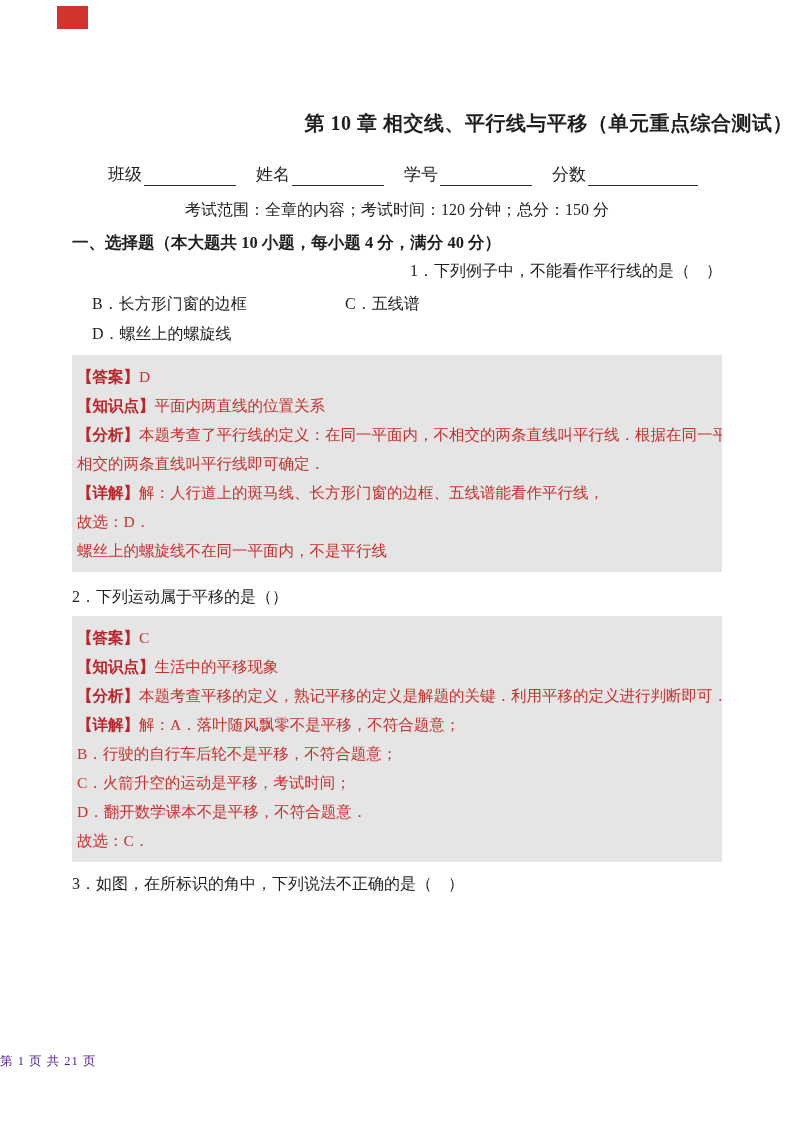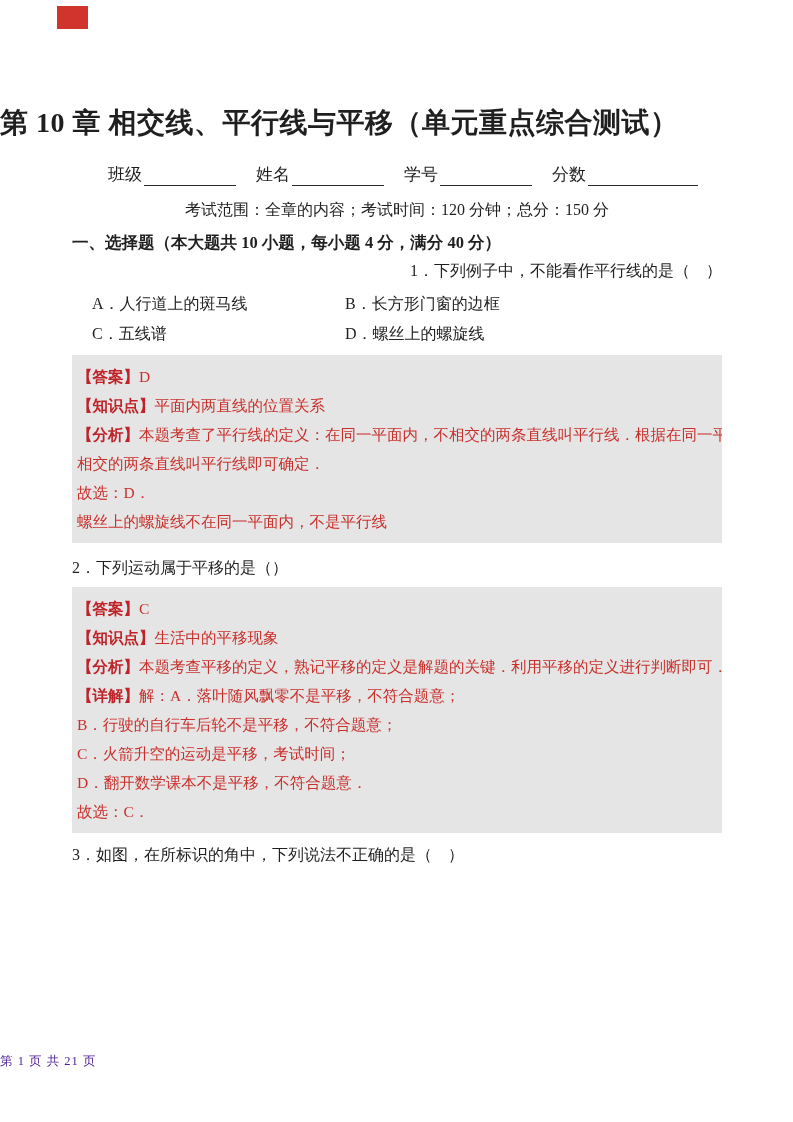--- a/index.html
+++ b/index.html
@@ -22,22 +22,22 @@
     width: 31px;
     height: 23px;
     background: #d0342c;
   }
   .content {
     margin: 0 71px 0 72px; 
   }
   .doc-title {
     margin: 0;
     padding-top: 104px;
-    text-align: left;
-    font-size: 28px;
+    text-align: right;
+    font-size: 20px;
     line-height: 38px;
     font-weight: 700;
     letter-spacing: 0.5px;
     white-space: nowrap;
   }
   .fields-row {
     display: flex;
     margin: 22px 22px 0 36px;
     font-size: 17px;
     line-height: 22px;
@@ -151,30 +151,30 @@
     <span>考试范围：全章的内容；</span>
     <span>考试时间：120 分钟；</span>
     <span>总分：150 分</span>
   </div>
 
   <div class="section-heading">一、选择题（本大题共 10 小题，每小题 4 分，满分 40 分）</div>
 
   <div>
     <div class="question-stem q1-stem">1．下列例子中，不能看作平行线的是（　）</div>
     <div class="options-grid">
-      <div class="option">A．人行道上的斑马线</div>
       <div class="option">B．长方形门窗的边框</div>
       <div class="option">C．五线谱</div>
       <div class="option">D．螺丝上的螺旋线</div>
     </div>
     <div class="answer-block">
       <p><span class="ans-label">【答案】</span><span>D</span></p>
       <p><span class="ans-label">【知识点】</span><span>平面内两直线的位置关系</span></p>
       <p><span class="ans-label">【分析】</span><span>本题考查了平行线的定义：在同一平面内，不相交的两条直线叫平行线．根据在同一平面内，不</span></p>
       <p><span class="ans-label"></span><span>相交的两条直线叫平行线即可确定．</span></p>
+      <p><span class="ans-label">【详解】</span><span>解：人行道上的斑马线、长方形门窗的边框、五线谱能看作平行线，</span></p>
       <p><span class="ans-label"></span><span>故选：D．</span></p>
       <p><span class="ans-label"></span><span>螺丝上的螺旋线不在同一平面内，不是平行线</span></p>
     </div>
   </div>
 
   <div>
     <div class="question-stem q2-stem">2．下列运动属于平移的是（）</div>
     <div class="answer-block">
       <p><span class="ans-label">【答案】</span><span>C</span></p>
       <p><span class="ans-label">【知识点】</span><span>生活中的平移现象</span></p>

